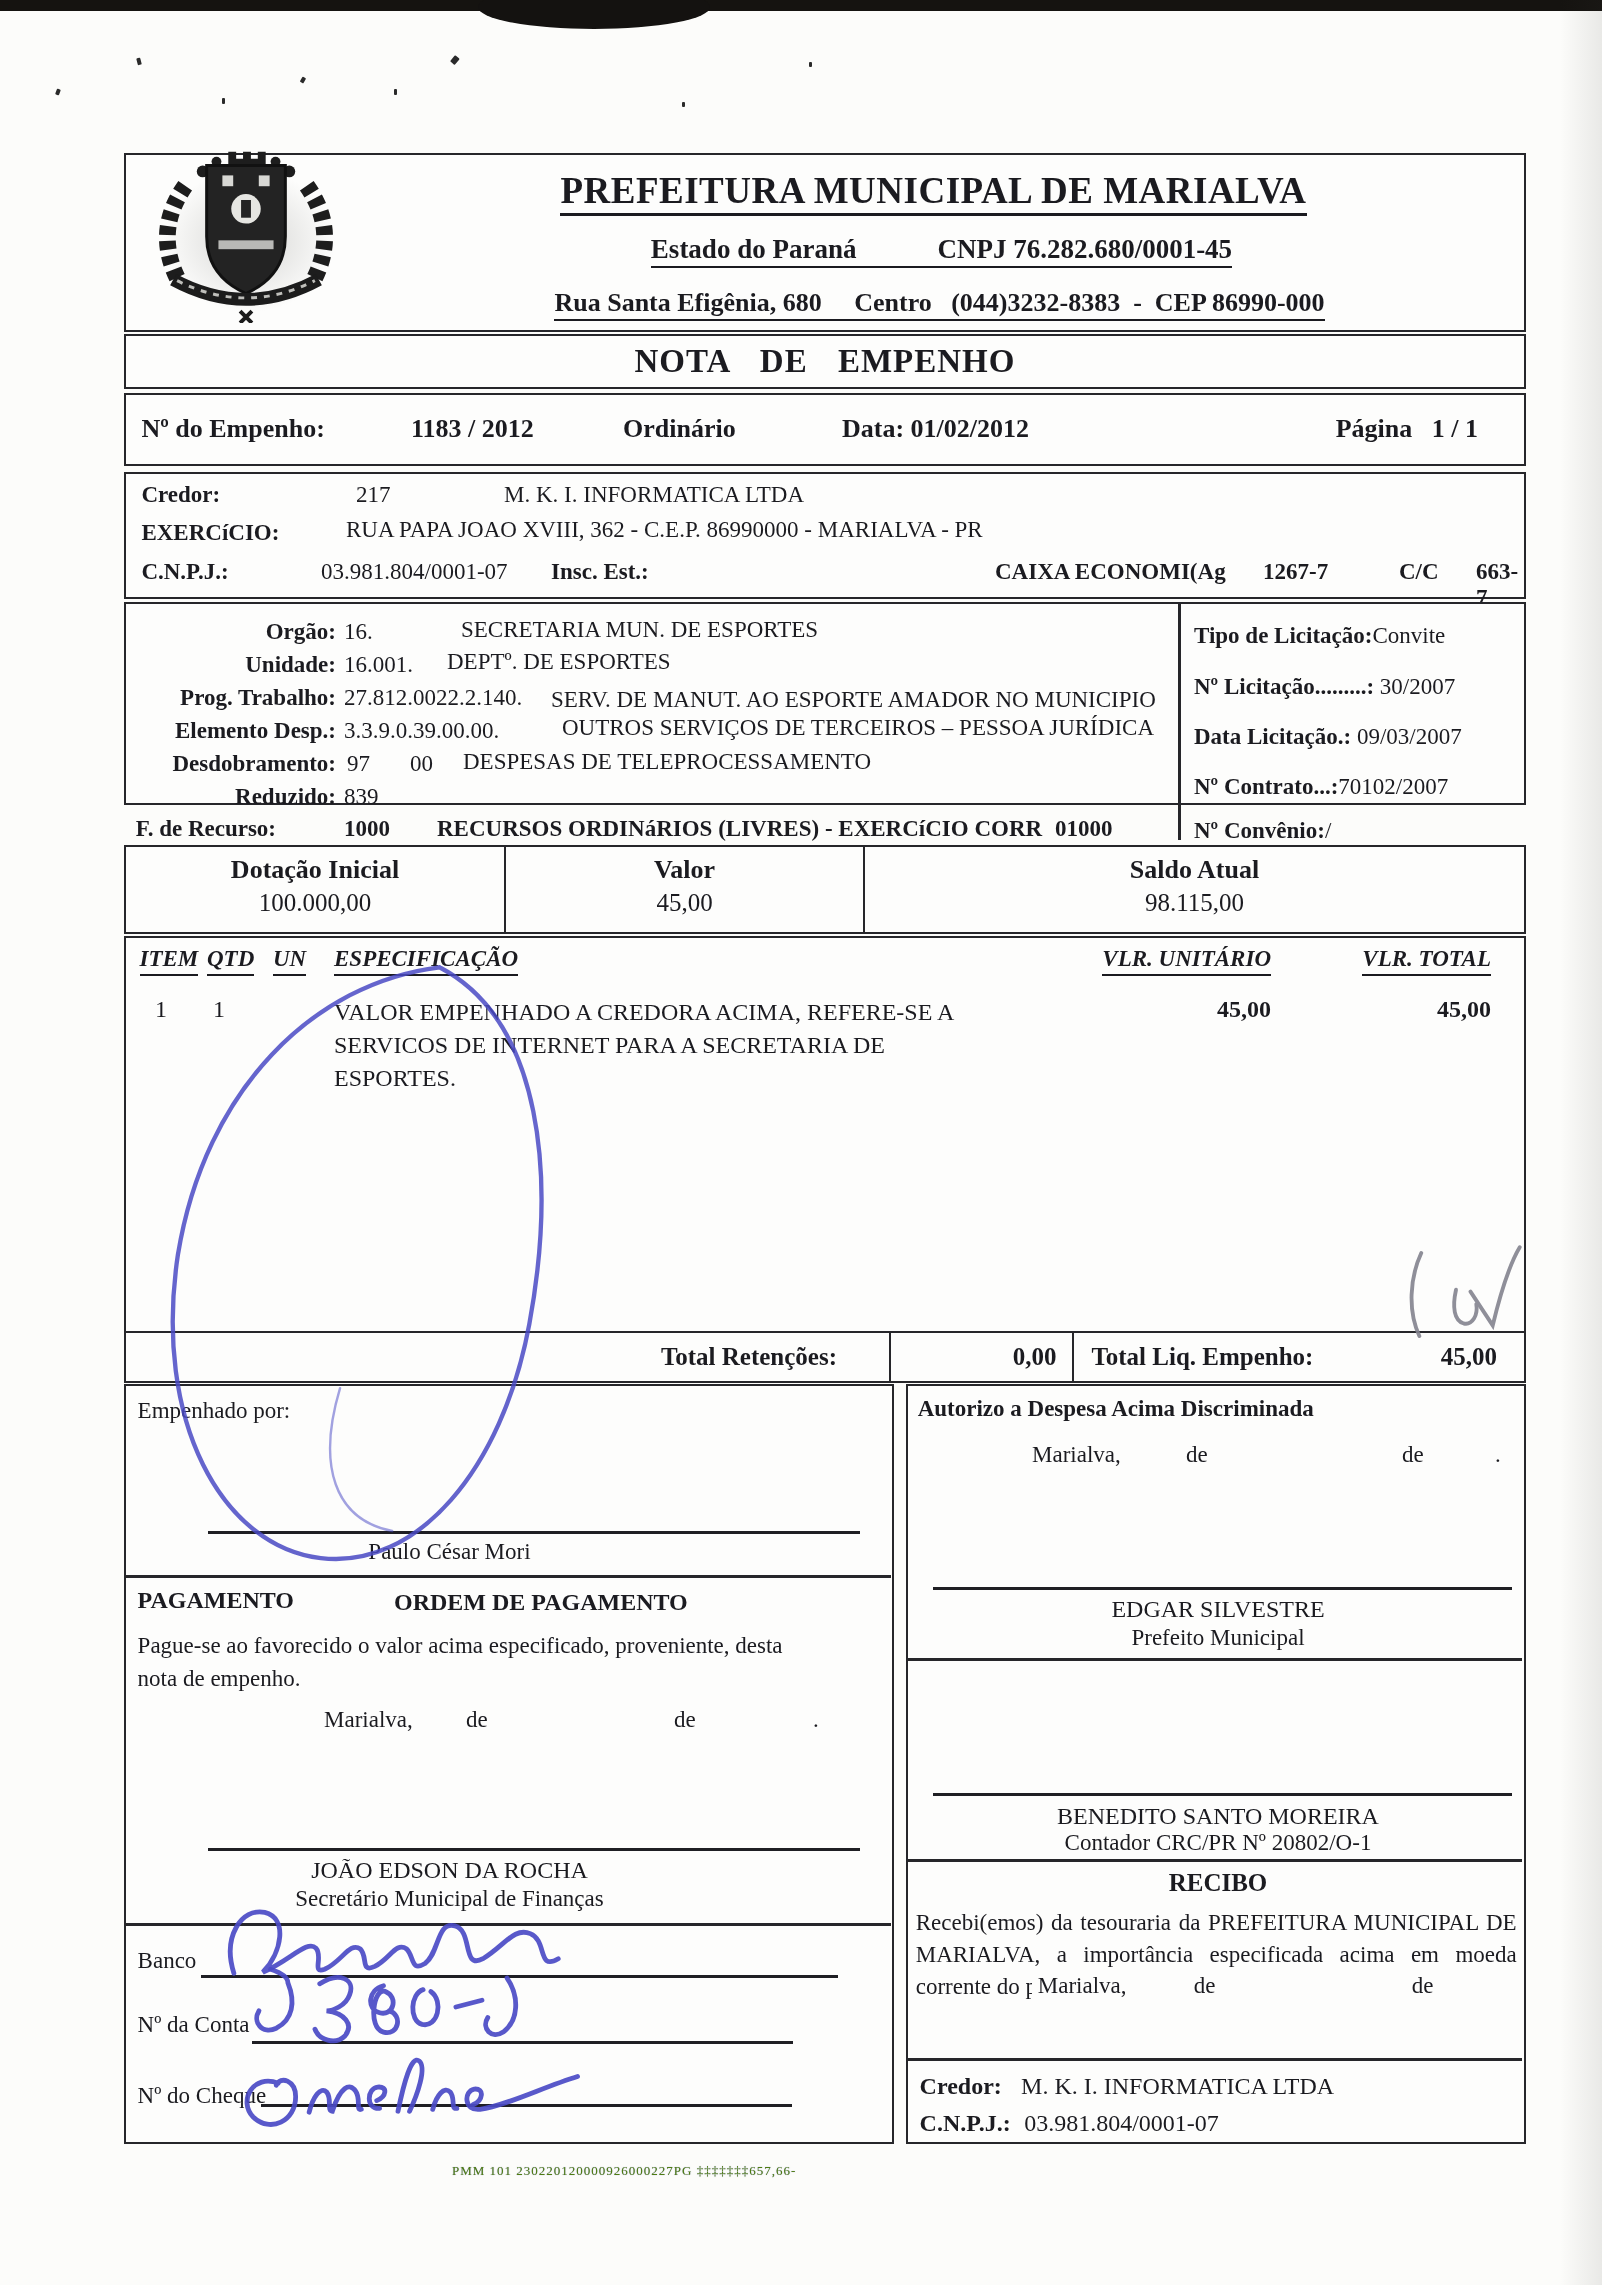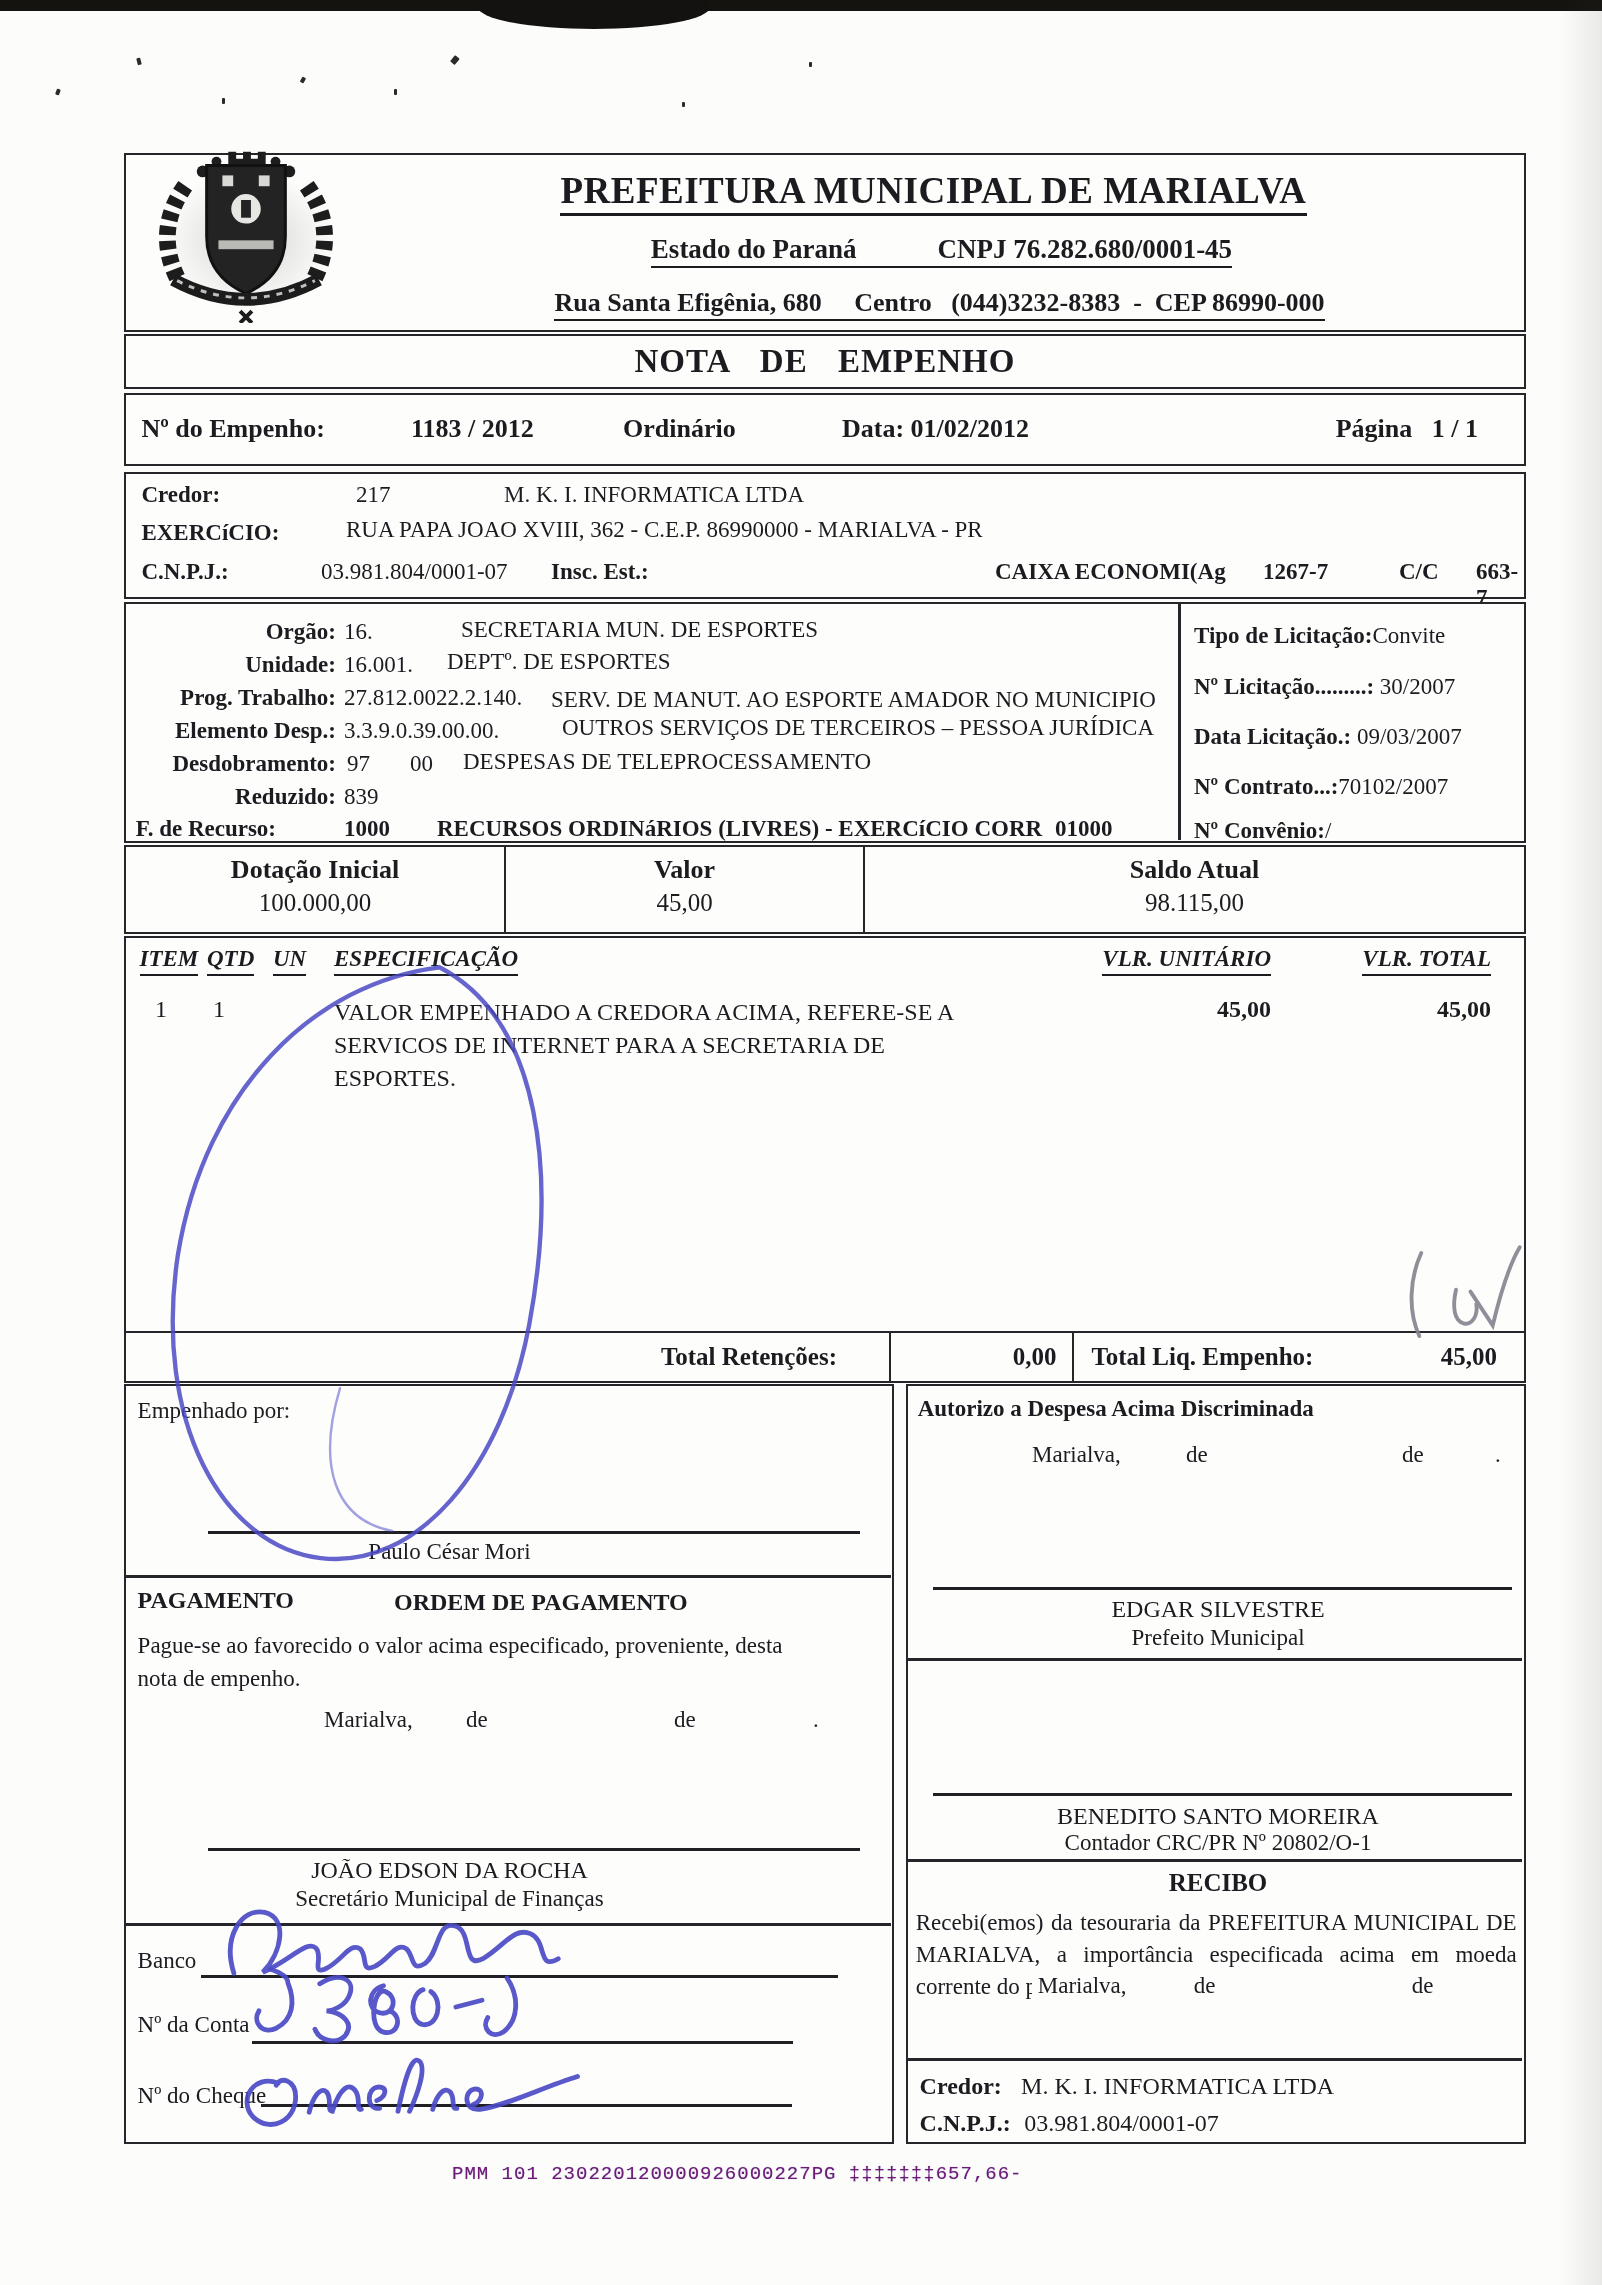--- a/index.html
+++ b/index.html
@@ -10,21 +10,21 @@
   .b{font-weight:700;}
   .pre{white-space:pre;}
   .tr{text-align:right;}
   .tc{text-align:center;}
   .rule{position:absolute;height:2.9px;background:#26262a;}
   .vrule{position:absolute;width:2.9px;background:#26262a;}
   .sig{position:absolute;height:2.9px;background:#1f1f24;}
   .uline{border-bottom:3.9px solid #1b1b20;padding-bottom:2.9px;}
   .hitem{font-style:italic;font-weight:700;border-bottom:2.9px solid #1b1b20;padding-bottom:1.9px;}
   .speck{position:absolute;background:#2a2a2a;border-radius:1px;}
-  .footer-code{font-family:Liberation Mono, monospace;color:#701a75;font-size:19px;letter-spacing:1px;
+  .footer-code{font-family:Liberation Serif, serif;color:#4d7c0f;font-size:13px;letter-spacing:1px;
                text-shadow:0 0 1px rgba(108,108,190,.7);}
   svg{display:block;}
 </style>
 </head>
 <body>
 
 <div class="canvas">
 
   <div class="abs" style="left:0;top:0;width:1603px;height:10.6px;background:#151310;"></div>
   <div class="abs" style="left:478px;top:-15.4px;width:232px;height:44px;background:#141210;border-radius:50%;"></div>
@@ -92,21 +92,21 @@
     <span class="abs" style="left:220px;top:43px;">RUA PAPA JOAO XVIII, 362  -  C.E.P. 86990000  -  MARIALVA  -  PR</span>
     <span class="abs b" style="left:15.4px;top:85px;">C.N.P.J.:</span>
     <span class="abs" style="left:195px;top:85px;">03.981.804/0001-07</span>
     <span class="abs b" style="left:425px;top:85px;">Insc. Est.:</span>
     <span class="abs b" style="left:869px;top:85px;">CAIXA ECONOMI(Ag</span>
     <span class="abs b" style="left:1137px;top:85px;">1267-7</span>
     <span class="abs b" style="left:1273px;top:85px;">C/C</span>
     <span class="abs b" style="left:1350px;top:85px;">663-7</span>
   </section>
 
-  <section class="box" style="left:124px;top:602px;width:1402px;height:241px;">
+  <section class="box" style="left:124px;top:602px;width:1402px;height:203px;">
     <span class="abs b tr" style="left:0;top:15.4px;width:210px;">Orgão:</span>
     <span class="abs" style="left:218px;top:15.4px;">16.</span>
     <span class="abs" style="left:335px;top:12.6px;">SECRETARIA MUN. DE ESPORTES</span>
 
     <span class="abs b tr" style="left:0;top:48px;width:210px;">Unidade:</span>
     <span class="abs" style="left:218px;top:48px;">16.001.</span>
     <span class="abs" style="left:321px;top:45px;">DEPTº. DE ESPORTES</span>
 
     <span class="abs b tr" style="left:0;top:81px;width:210px;">Prog. Trabalho:</span>
     <span class="abs" style="left:218px;top:81px;">27.812.0022.2.140.</span>

